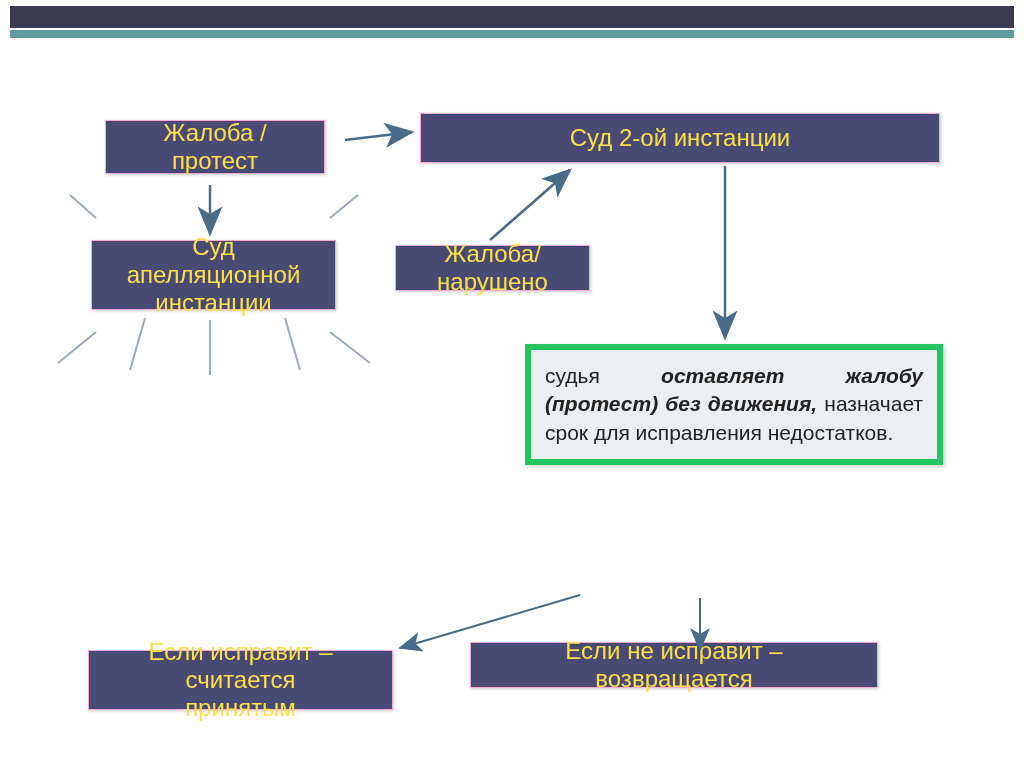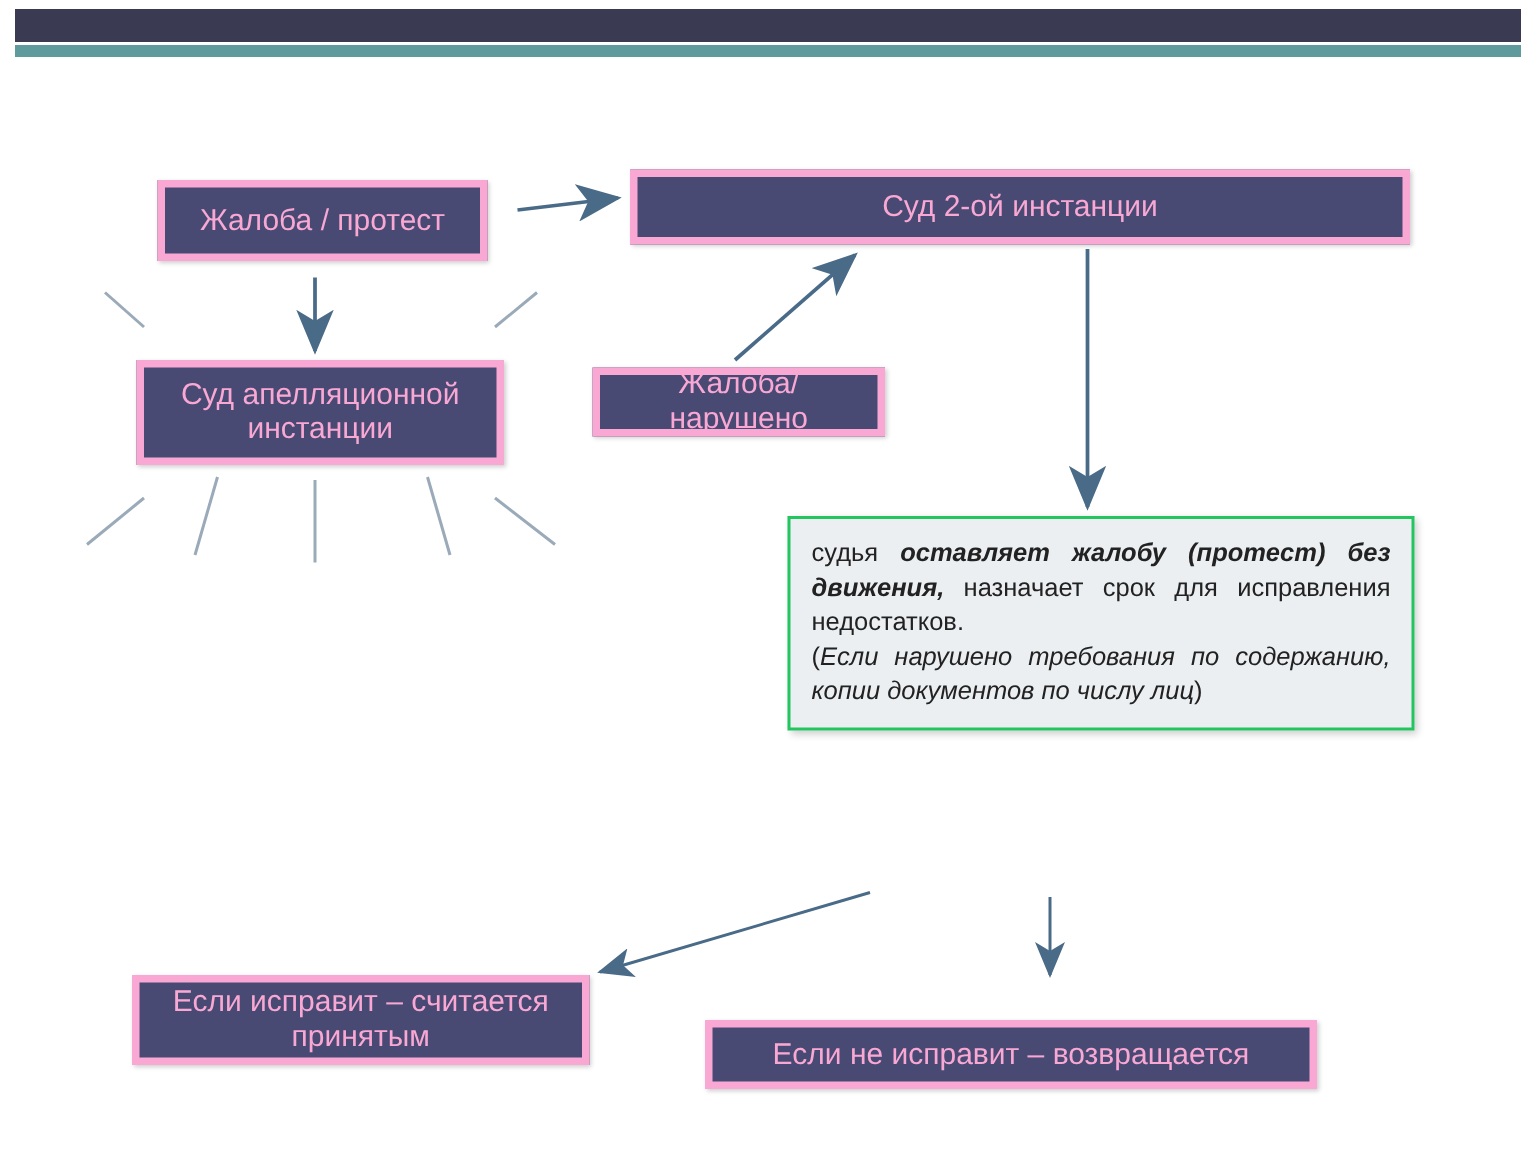--- a/index.html
+++ b/index.html
@@ -24,36 +24,36 @@
   }
   .top-band .teal {
     position: absolute;
     top: 30px; left: 10px; right: 10px;
     height: 8px;
     background: #5f9b9c;
   }
   .box {
     position: absolute;
     background: #484a74;
-    color: #f9a8d4;
+    color: #fde047;
     display: flex;
     align-items: center;
     justify-content: center;
     text-align: center;
-    font-size: 20px;
+    font-size: 24px;
     padding: 6px 14px;
-    border: 5px solid #f9a8d4;
+    border: 1px solid #f9a8d4;
     box-shadow: 1px 1px 3px rgba(0,0,0,0.2);
   }
   .info-box {
     position: absolute;
     background: #ebeff2;
-    border: 2px solid #22c55e;
+    border: 6px solid #22c55e;
     box-shadow: 2px 2px 5px rgba(0,0,0,0.2);
-    font-size: 17px;
+    font-size: 21px;
     color: #222;
     padding: 12px 14px;
     text-align: justify;
     line-height: 1.35;
   }
   svg.arrows {
     position: absolute;
     top: 0; left: 0;
     width: 1024px; height: 768px;
     pointer-events: none;
@@ -81,31 +81,28 @@
 </div>
 
 <div class="box" style="left:395px; top:245px; width:195px; height:46px;">
   <span>Жалоба/нарушено</span>
 </div>
 
 <div class="info-box" style="left:525px; top:344px; width:418px;">
   <div>
     <span>судья </span><b><i><span>оставляет жалобу (протест) без движения,</span></i></b><span> назначает срок для исправления недостатков.</span>
   </div>
-  <div>
-    <span>(</span><i><span>Если нарушено требования по содержанию, копии документов по числу лиц</span></i><span>)</span>
-  </div>
 </div>
 
 <div class="box" style="left:88px; top:650px; width:305px; height:60px; white-space:pre-line;">
   <span>Если исправит – считается
 принятым</span>
 </div>
 
-<div class="box" style="left:470px; top:680px; width:408px; height:46px;">
+<div class="box" style="left:470px; top:642px; width:408px; height:46px;">
   <span>Если не исправит – возвращается</span>
 </div>
 
 <svg class="arrows">
   <defs>
     <marker id="arr" markerWidth="12" markerHeight="10" refX="11" refY="5" orient="auto">
       <path d="M0,0 L12,5 L0,10 L3,5 Z" fill="#4a6b88"></path>
     </marker>
     <marker id="arr-grey" markerWidth="12" markerHeight="10" refX="11" refY="5" orient="auto">
       <path d="M0,0 L12,5 L0,10 L3,5 Z" fill="#9aaab8"></path>

